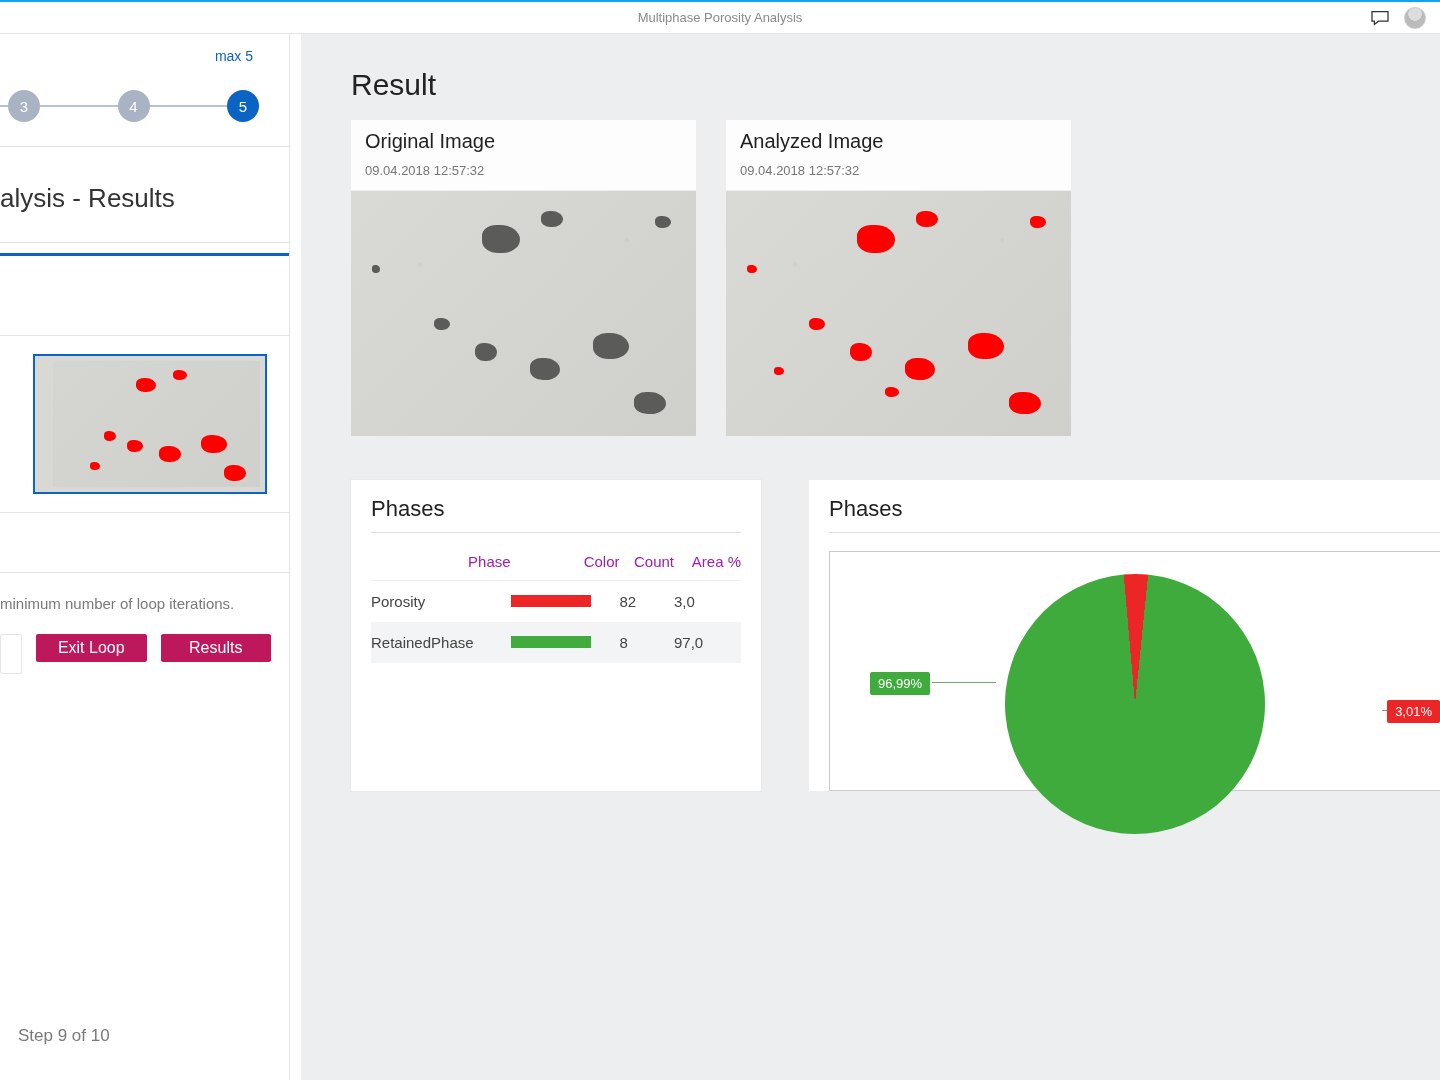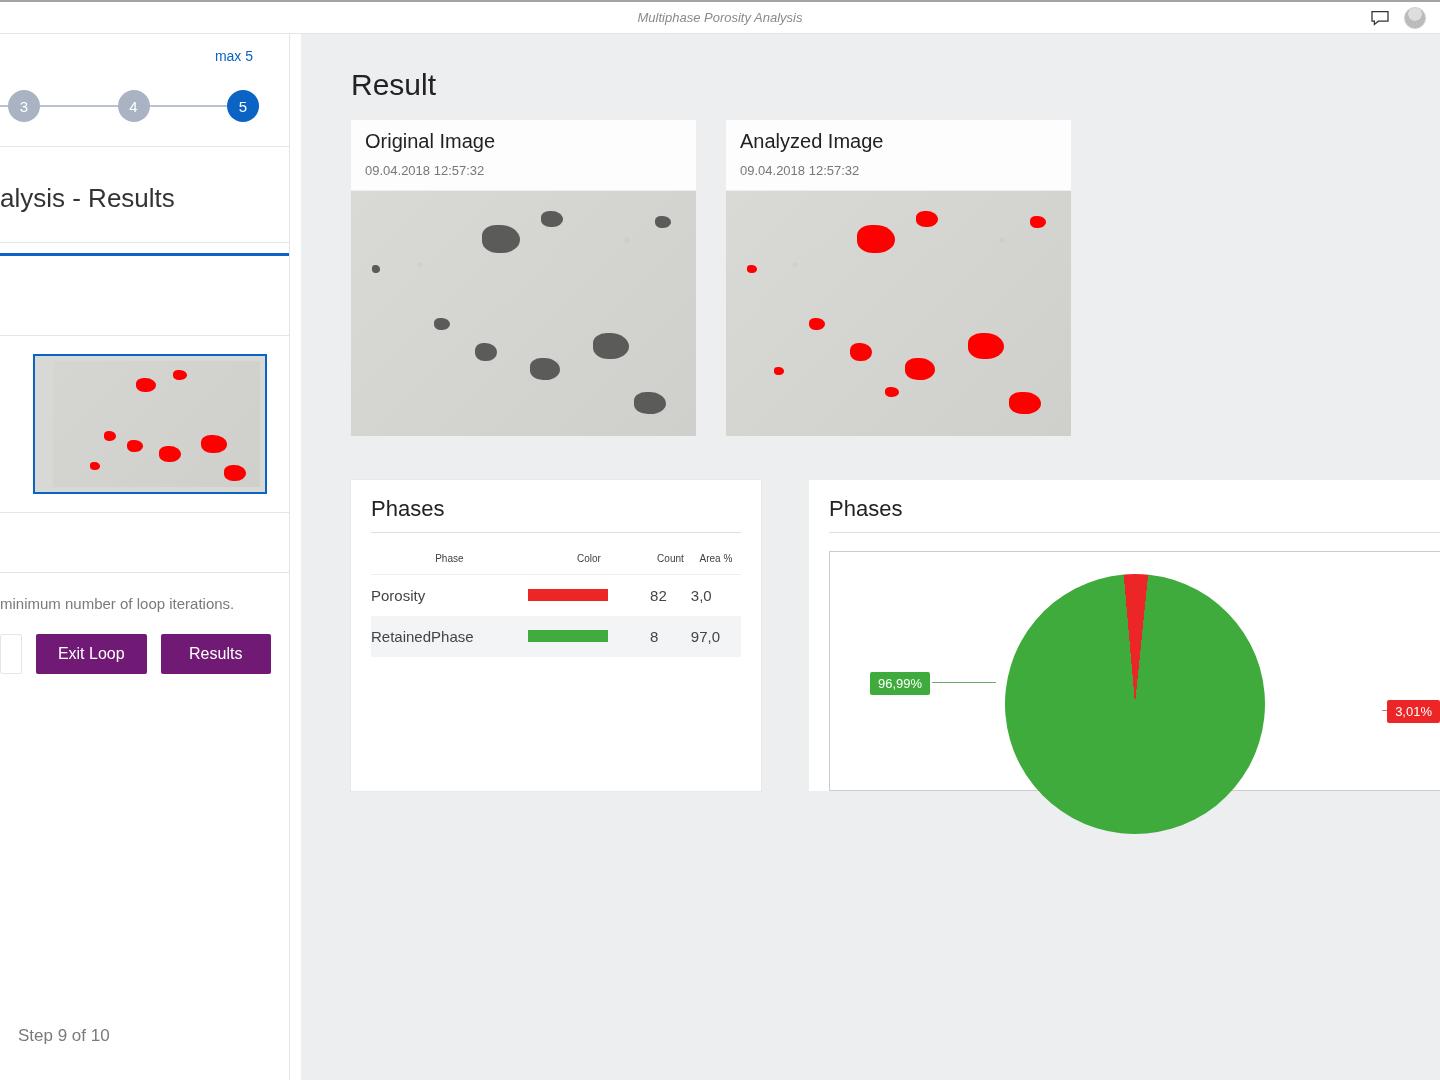--- a/index.html
+++ b/index.html
@@ -6,26 +6,25 @@
   body {
     font-family: "Segoe UI", -apple-system, sans-serif;
     background: #fff;
     width: 1440px;
     height: 1080px;
     overflow: hidden;
     color: #333;
   }
   .topbar {
     height: 34px;
-    border-top: 2px solid #a3a3a3;
+    border-top: 2px solid #0ea5e9;
     border-bottom: 1px solid #e5e5e5;
     display: flex;
     align-items: center;
     position: relative;
-    font-style: italic;
   }
   .topbar-title {
     position: absolute;
     left: 50%; transform: translateX(-50%);
     color: #8a8a8a;
     font-size: 13px;
   }
   .topbar-right {
     position: absolute;
     right: 14px;
@@ -135,27 +134,27 @@
     margin: 10px 0 4px 0;
     padding-right: 18px;
   }
   .btn-small-blank {
     width: 22px; height: 40px;
     background:#fff; border:1px solid #e5e5e5;
     border-radius:2px;
   }
   .btn {
     flex: 1;
-    height: 40px;
+    height: 28px;
     border:none;
     border-radius:2px;
     color:#fff;
     font-size:16px;
     cursor:pointer;
-    background:#701a75;
+    background:#be185d;
   }
   .footer-step {
     margin-top:auto;
     padding: 0 18px 34px 18px;
     color:#7a7a7a;
     font-size:17px;
   }
 
   
   .main {
@@ -197,21 +196,21 @@
 
   .lower-row { display:flex; gap:48px; margin-top:44px; }
   .phases-card {
     background:#fff;
     padding: 16px 20px 20px 20px;
     width: 410px;
     box-shadow: 0 0 0 1px rgba(0,0,0,.02);
   }
   .phases-title { font-size:22px; font-weight:400; color:#222; padding-bottom:10px; border-bottom:1px solid #ddd;}
   table.phases { width:100%; border-collapse: collapse; margin-top:6px;}
-  table.phases th { text-align:center; font-weight:400; color:#404040; font-size:10px; padding:14px 0 10px; border-bottom:1px solid #eee;}
+  table.phases th { text-align:right; font-weight:400; color:#a21caf; font-size:15px; padding:14px 0 10px; border-bottom:1px solid #eee;}
   table.phases td { padding:12px 0; font-size:15px; color:#444;}
   table.phases tr.row-alt td { background:#f3f4f5; }
   .swatch { width:80px; height:12px; display:inline-block; }
   .swatch.red { background:#ec2526; }
   .swatch.green { background:#41ab3e; }
 
   .chart-card {
     background:#fff;
     padding: 16px 0 0 20px;
     flex:1;

